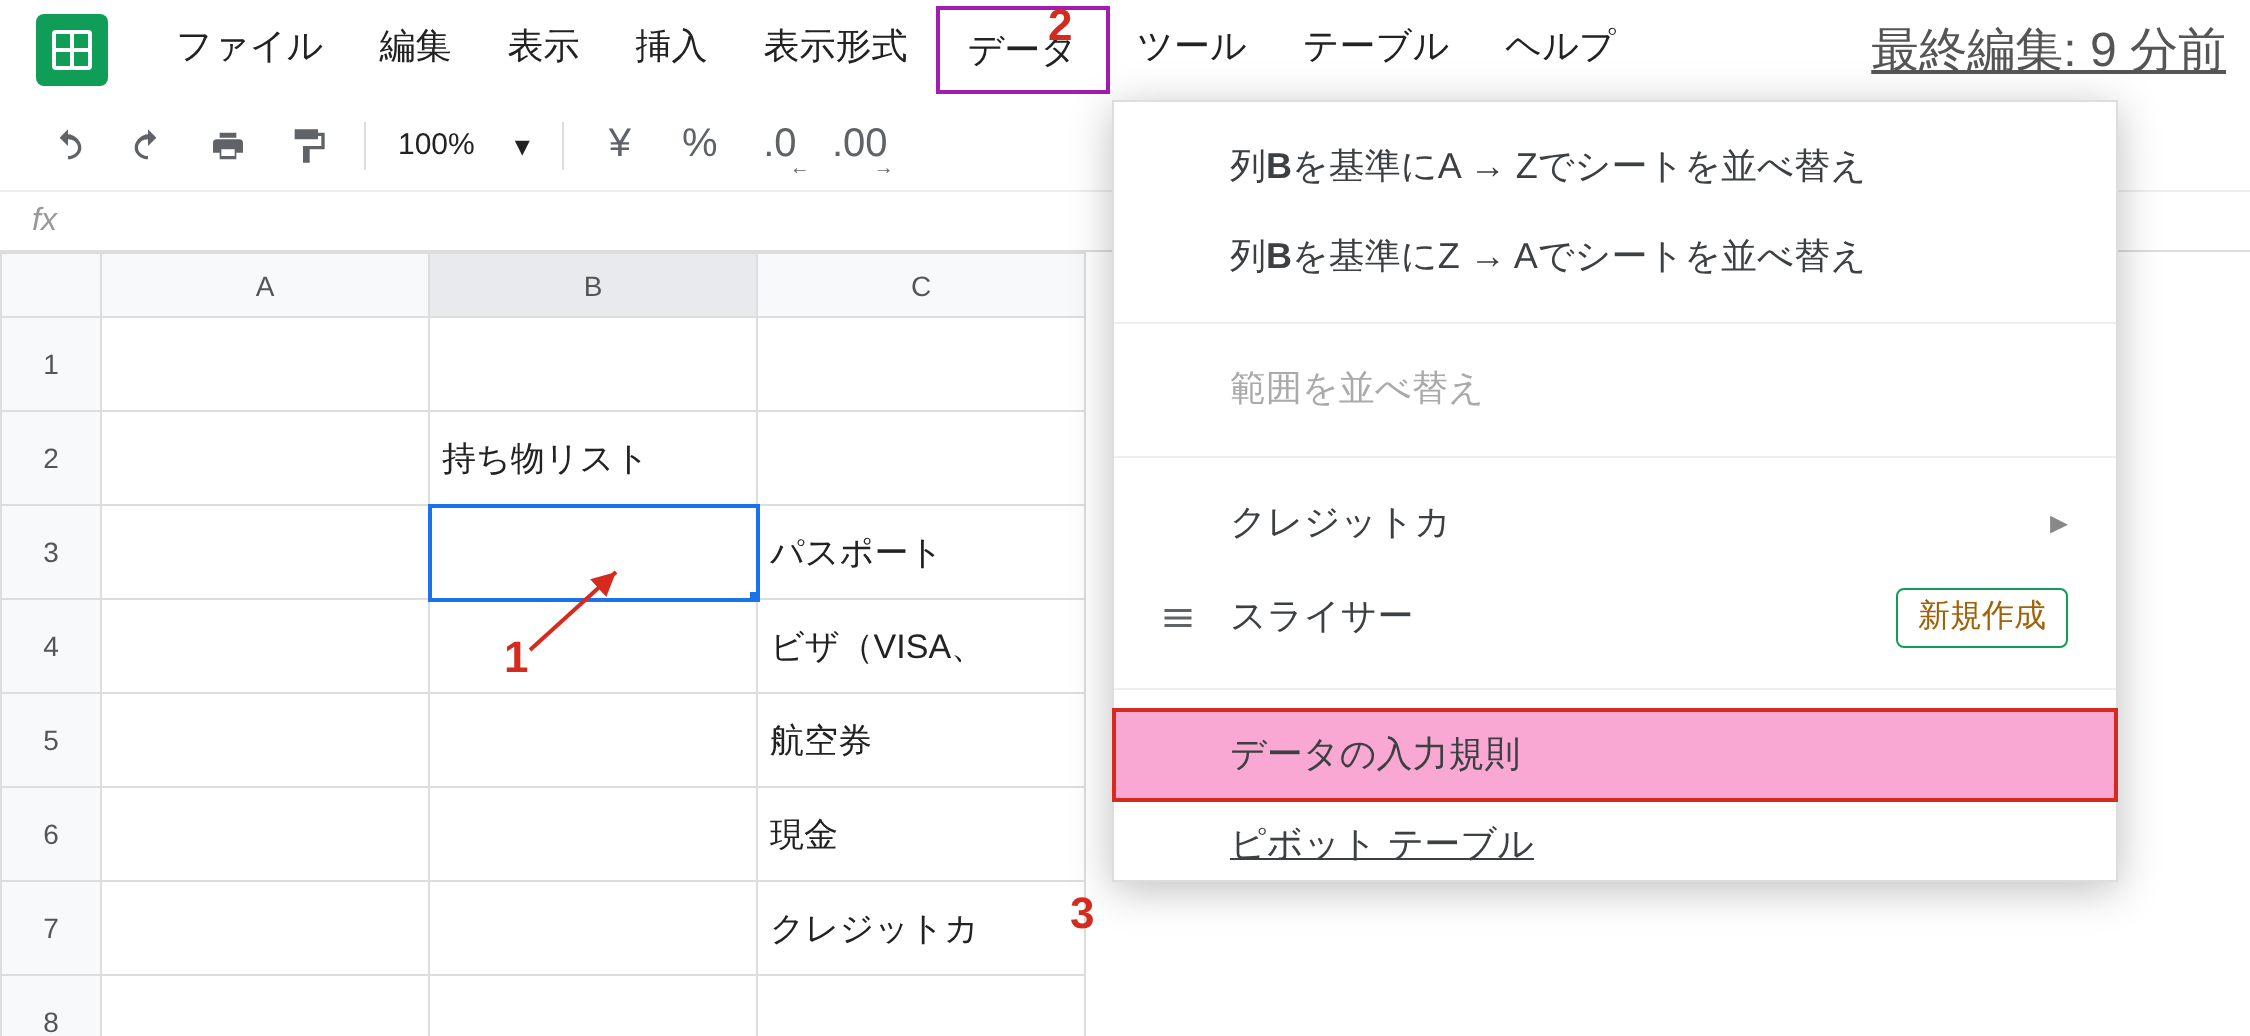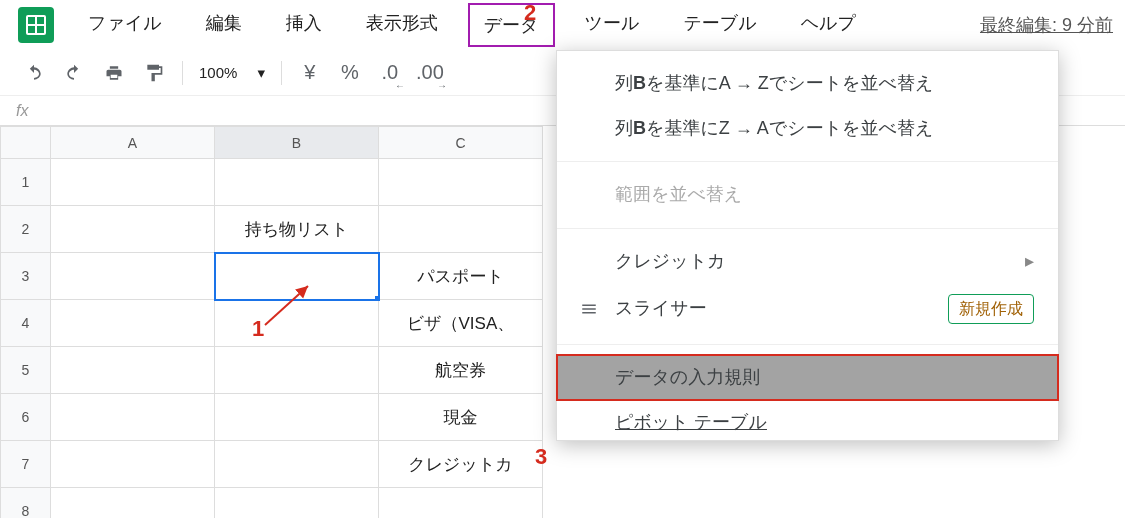--- a/index.html
+++ b/index.html
@@ -1,71 +1,72 @@
 <!DOCTYPE html>
 <html><head>
 <meta charset="utf-8">
 <style>
   * { box-sizing: border-box; margin: 0; padding: 0; }
   body { font-family: Arial, "Hiragino Sans", "Meiryo", sans-serif; font-size: 14px; color: #222; background: #fff; width: 1125px; height: 518px; overflow: hidden; position: relative; }
   .menubar { display: flex; align-items: center; height: 50px; padding: 0 10px; }
   .logo { width: 36px; height: 36px; background: #0f9d58; border-radius: 4px; display:flex; align-items:center; justify-content:center; margin-right: 20px; margin-left: 8px;}
   .logo-inner { width: 20px; height: 20px; background: #fff; border-radius:2px; display: grid; grid-template-columns: 1fr 1fr; grid-template-rows: 1fr 1fr; gap:2px; padding:2px; }
   .logo-cell { background:#0f9d58; }
-  .menu-items { display:flex; gap: 16px; }
+  .menu-items { display:flex; gap: 0; }
   .menu-item { padding: 8px 14px; font-size: 18px; cursor: pointer; }
   .menu-item.highlight { border: 2px solid #a21caf; }
-  .last-edit { margin-left: auto; font-size: 18px; text-decoration: underline; color: #555; padding-right: 2px; white-space: nowrap;}
+  .last-edit { margin-left: auto; font-size: 24px; text-decoration: underline; color: #555; padding-right: 2px; white-space: nowrap;}
   .toolbar { height: 46px; display:flex; align-items:center; padding: 0 16px; gap: 4px; border-bottom: 1px solid #eee; position: relative;}
   .tb-btn { width: 36px; height: 36px; display:flex; align-items:center; justify-content:center; color:#5f6368; font-size: 20px; cursor:pointer; border-radius: 4px;}
   .tb-sep { width: 1px; height: 24px; background: #ddd; margin: 0 6px; }
   .zoom { font-size: 15px; padding: 4px 6px; display:flex; align-items:center; gap:20px; }
   .fx-row { display:flex; align-items:center; height: 30px; border-bottom: 1px solid #ddd; padding-left: 16px; color:#999; font-style: italic; font-size: 16px;}
   .sheet { position: relative; }
   table.grid { border-collapse: collapse; table-layout: fixed; }
   table.grid th, table.grid td { border: 1px solid #ddd; font-weight: normal; }
   table.grid th { background: #f8f9fa; color:#555; font-size: 14px; text-align:center; }
   .col-rownum { width: 50px; }
   .col-a { width: 164px; }
   .col-b { width: 164px; }
   .col-c { width: 164px; }
   table.grid th.colhead { height: 32px; }
   table.grid th.rowhead { height: 36px; }
-  table.grid td { height: 47px; padding: 0 6px; font-size: 17px; vertical-align: middle; overflow: hidden; white-space: nowrap; text-align: center;}
+  table.grid td { height: 47px; padding: 0 6px; font-size: 17px; vertical-align: middle; overflow: hidden; white-space: nowrap;}
   th.colhead.sel { background:#e8eaed; }
   td.selected { outline: 2px solid #1a73e8; outline-offset: -1px; position:relative; }
   td.selected::after { content:""; position:absolute; right:-3px; bottom:-3px; width:6px; height:6px; background:#1a73e8;}
   .dropdown { position: absolute; top: 50px; left: 556px; width: 503px; background:#fff; box-shadow: 0 4px 20px rgba(0,0,0,0.25); border: 1px solid #ddd; padding: 10px 0 4px 0; z-index: 50; }
   .dd-item { display:flex; align-items:center; padding: 10px 24px 10px 58px; font-size: 18px; color:#3c4043; cursor:pointer; position:relative; line-height: 1.4;}
   .dd-item.disabled { color:#aaa; cursor:default; }
   .dd-item .dd-icon { position:absolute; left: 20px; width: 24px; display:flex; justify-content:center; color:#5f6368; }
   .dd-sep { height: 1px; background:#eee; margin: 10px 0; }
   .dd-item strong { font-weight: bold; }
   .dd-item .badge { margin-left: auto; border: 1.5px solid #0f9d58; color:#a16207; font-size: 16px; padding: 3px 10px; border-radius: 4px; }
   .dd-item .sub-arrow { margin-left: auto; color:#888; }
-  .dd-item.highlight3 { background:#a3a3a3; outline: 2px solid #d52b1e; outline-offset: -1px;}
+  .dd-item.highlight3 { background:#f9a8d4; outline: 2px solid #d52b1e; outline-offset: -1px;}
   .annot-num { position:absolute; color:#d52b1e; font-weight:bold; font-size:22px; z-index: 200; pointer-events: none;}
   .arrow-svg { position:absolute; z-index:150; pointer-events:none; }
   .font-A { font-size: 22px; font-weight: bold; text-decoration: underline; text-decoration-color:#d52b1e; text-decoration-thickness: 3px; margin-left: 30px;}
 </style>
 </head>
 <body>
 
 <div class="menubar">
   <div class="logo">
     <div class="logo-inner">
         <div class="logo-cell"></div>
         <div class="logo-cell"></div>
         <div class="logo-cell"></div>
         <div class="logo-cell"></div>
       </div>
   </div>
   <div class="menu-items">
     <div class="menu-item">ファイル</div>
     <div class="menu-item">編集</div>
+    <div class="menu-item">表示</div>
     <div class="menu-item">挿入</div>
     <div class="menu-item">表示形式</div>
     <div class="menu-item highlight">データ</div>
     <div class="menu-item">ツール</div>
     <div class="menu-item">テーブル</div>
     <div class="menu-item">ヘルプ</div>
   </div>
   <div class="last-edit">最終編集: 9 分前</div>
 </div>
 

